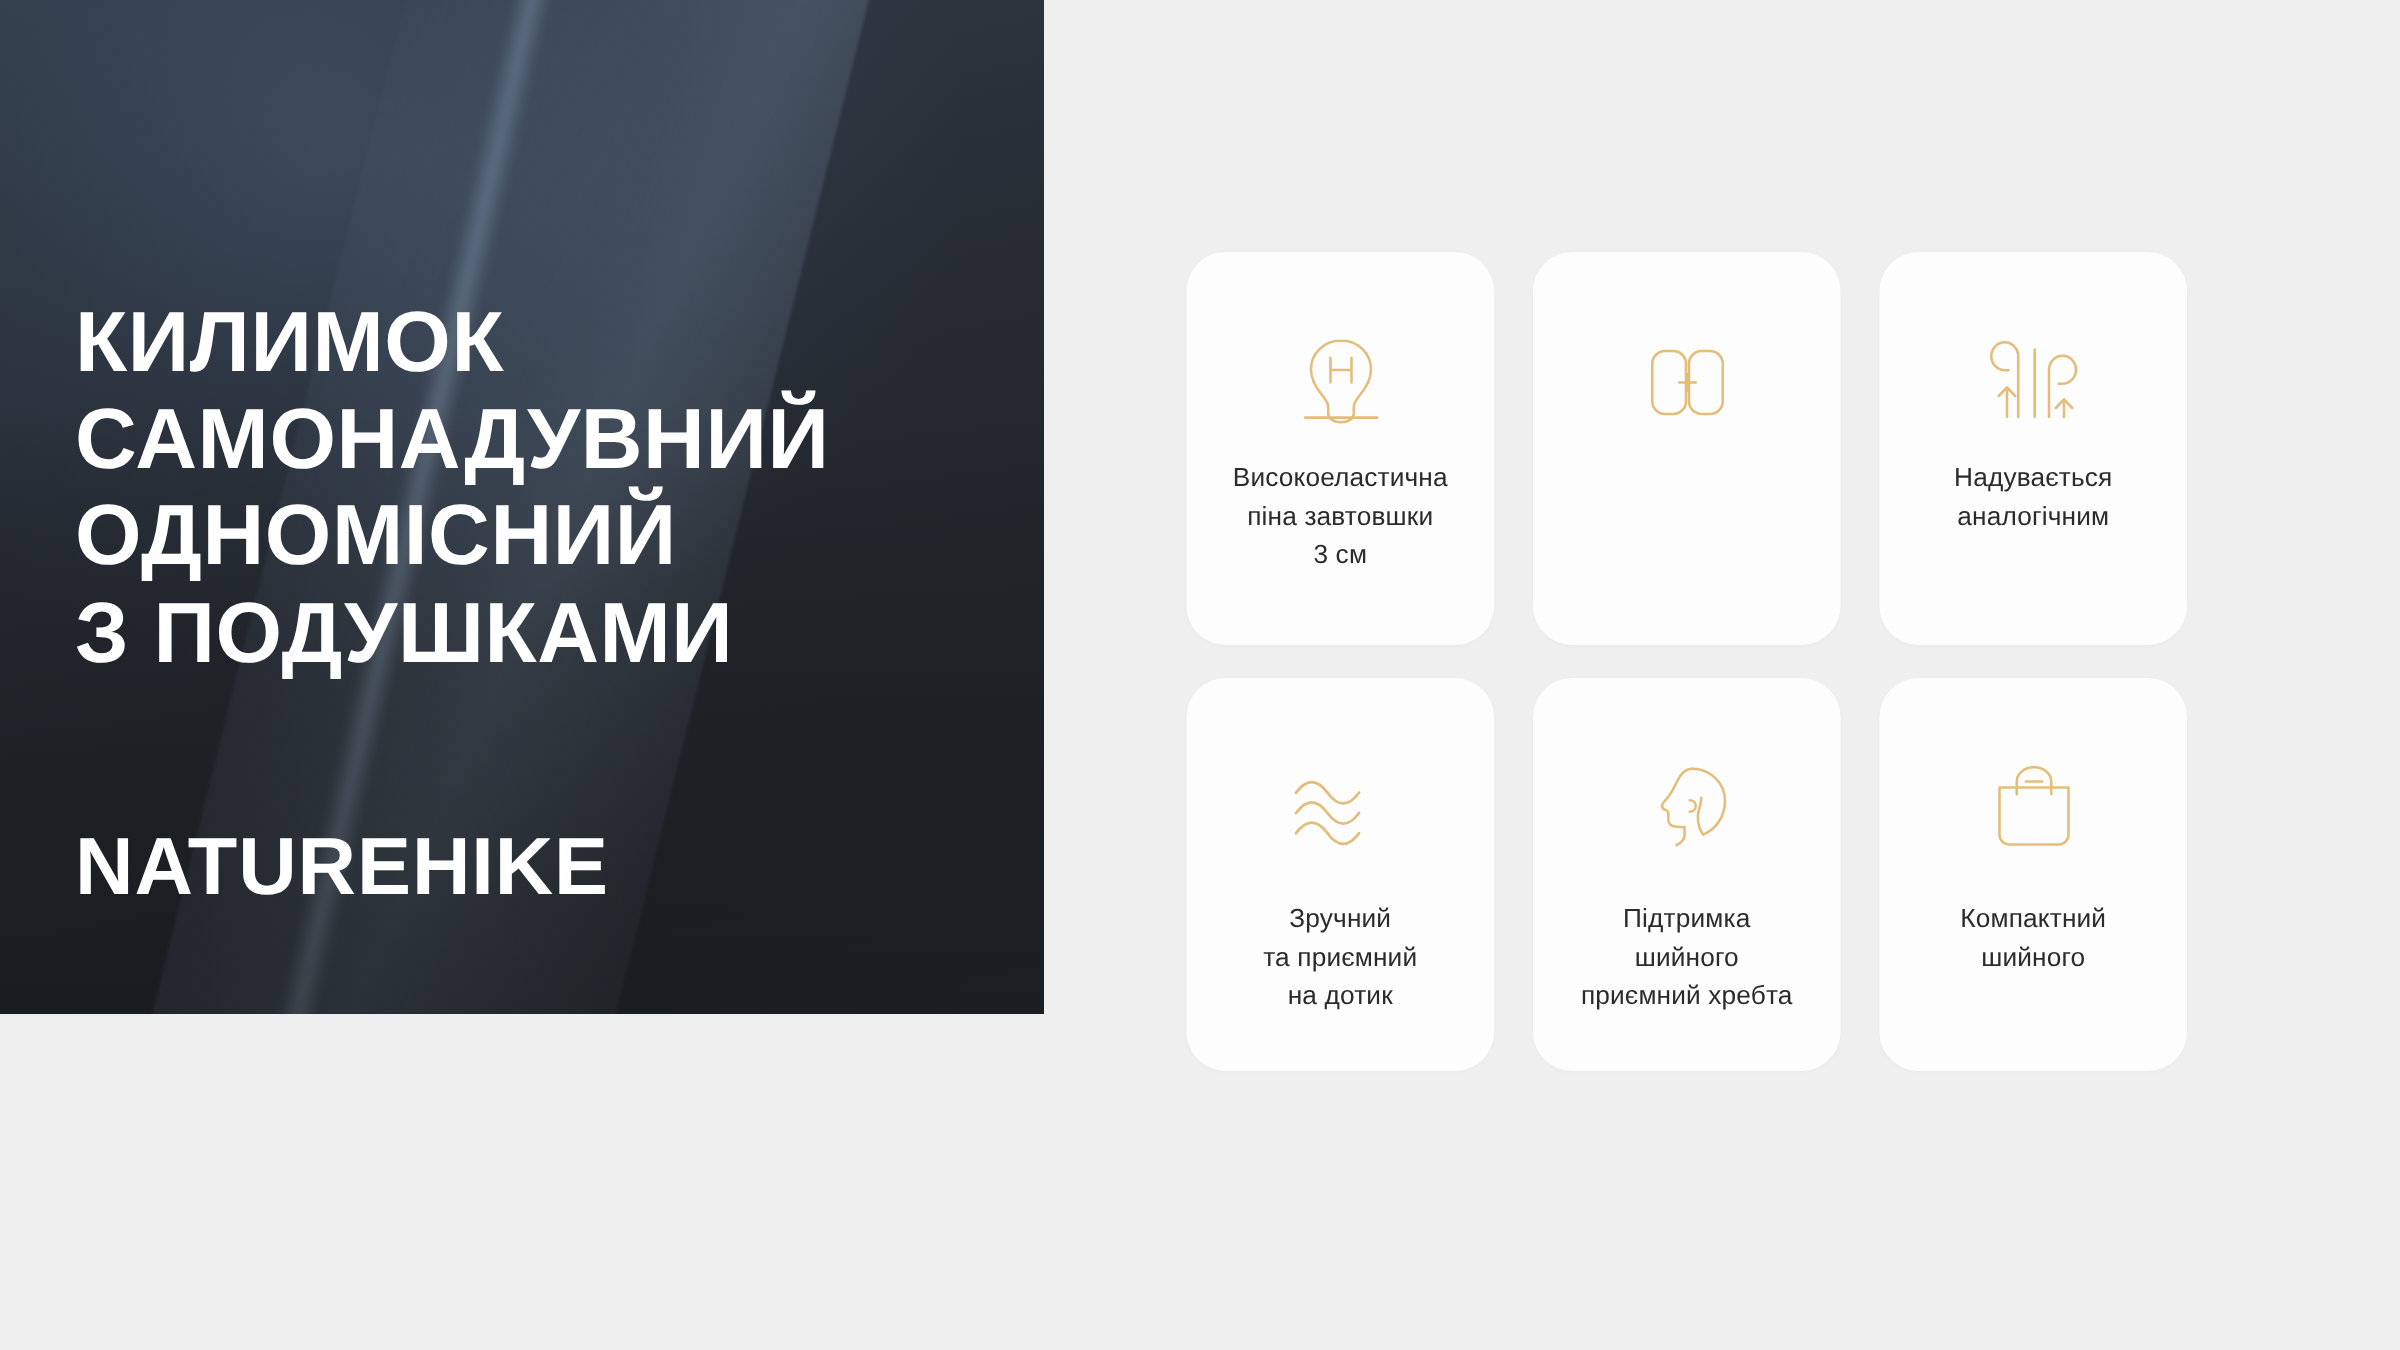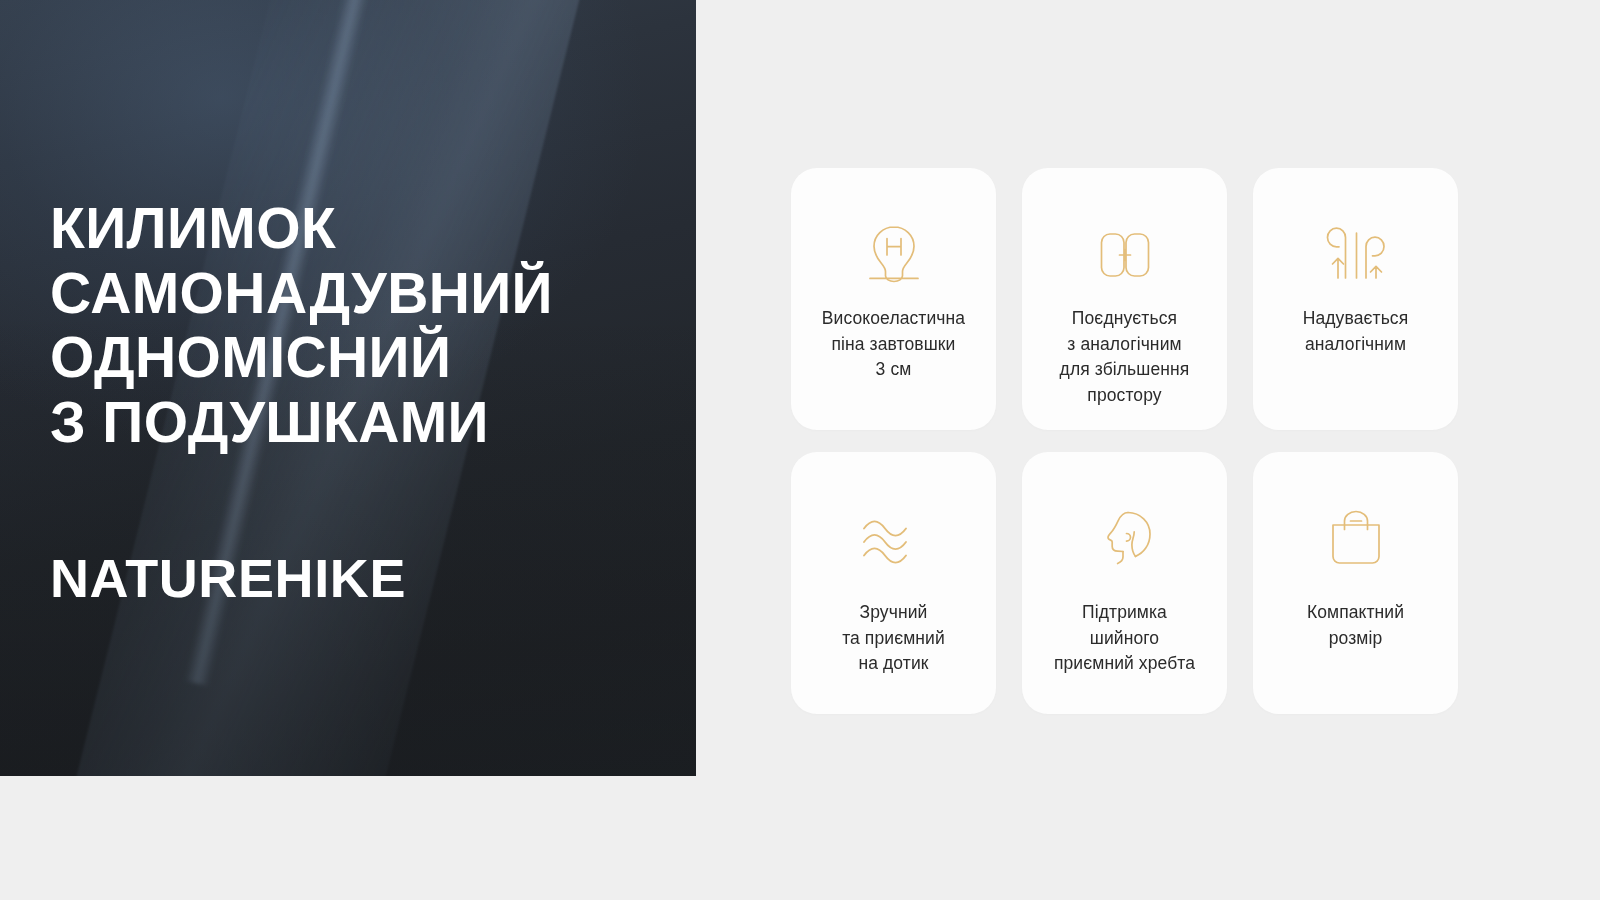--- a/index.html
+++ b/index.html
@@ -17,21 +17,21 @@
     width: 1600px;
     height: 900px;
     display: flex;
     background: #efefef;
   }
 
   
   .hero-panel {
     position: relative;
     width: 696px;
-    height: 776px;
+    height: 676px;
     flex: 0 0 696px;
     overflow: hidden;
     background: linear-gradient(168deg, #333c48 0%, #2c333d 18%, #262b33 40%, #22262b 62%, #212428 82%, #22262a 100%);
   }
 
   
   .hero-glow {
     position: absolute;
     top: -180px;
     left: -120px;
@@ -204,24 +204,20 @@
       </div>
 
       <div class="feature-card">
         <span class="feature-icon">
           <svg viewBox="0 0 74 70" fill="none" stroke="#e3bd79" stroke-width="1.7" stroke-linecap="round" stroke-linejoin="round">
             <rect x="13.5" y="14" width="22.5" height="42" rx="8.5"></rect>
             <rect x="38" y="14" width="22.5" height="42" rx="8.5"></rect>
             <path d="M37 29.5v11M31.5 35h11"></path>
           </svg>
         </span>
-        <div class="feature-label">Поєднується
-з аналогічним
-для збільшення
-простору</div>
       </div>
 
       <div class="feature-card">
         <span class="feature-icon">
           <svg viewBox="0 0 74 70" fill="none" stroke="#e3bd79" stroke-width="1.7" stroke-linecap="round" stroke-linejoin="round">
 
             <path d="M26.5 58V17.5c0-5.2-4.1-9.3-9-9.3s-9 4.1-9 9.3 4.1 9.3 9 9.3h2.5"></path>
 
             <path d="M37.5 13v45"></path>
 
@@ -270,19 +266,19 @@
 
       <div class="feature-card row-2">
         <span class="feature-icon">
           <svg viewBox="0 0 74 70" fill="none" stroke="#e3bd79" stroke-width="1.7" stroke-linecap="round" stroke-linejoin="round">
             <path d="M14 21h46v31.5c0 3.6-2.9 6.5-6.5 6.5h-33c-3.6 0-6.5-2.9-6.5-6.5V21z"></path>
             <path d="M25.5 25.5V17c0-5.2 5.1-9.5 11.5-9.5S48.5 11.8 48.5 17v8.5"></path>
             <path d="M31.5 17h11"></path>
           </svg>
         </span>
         <div class="feature-label">Компактний
-розмір</div>
+шийного</div>
       </div>
 
     </div>
   </section>
 
 </div>
 
 </body></html>

